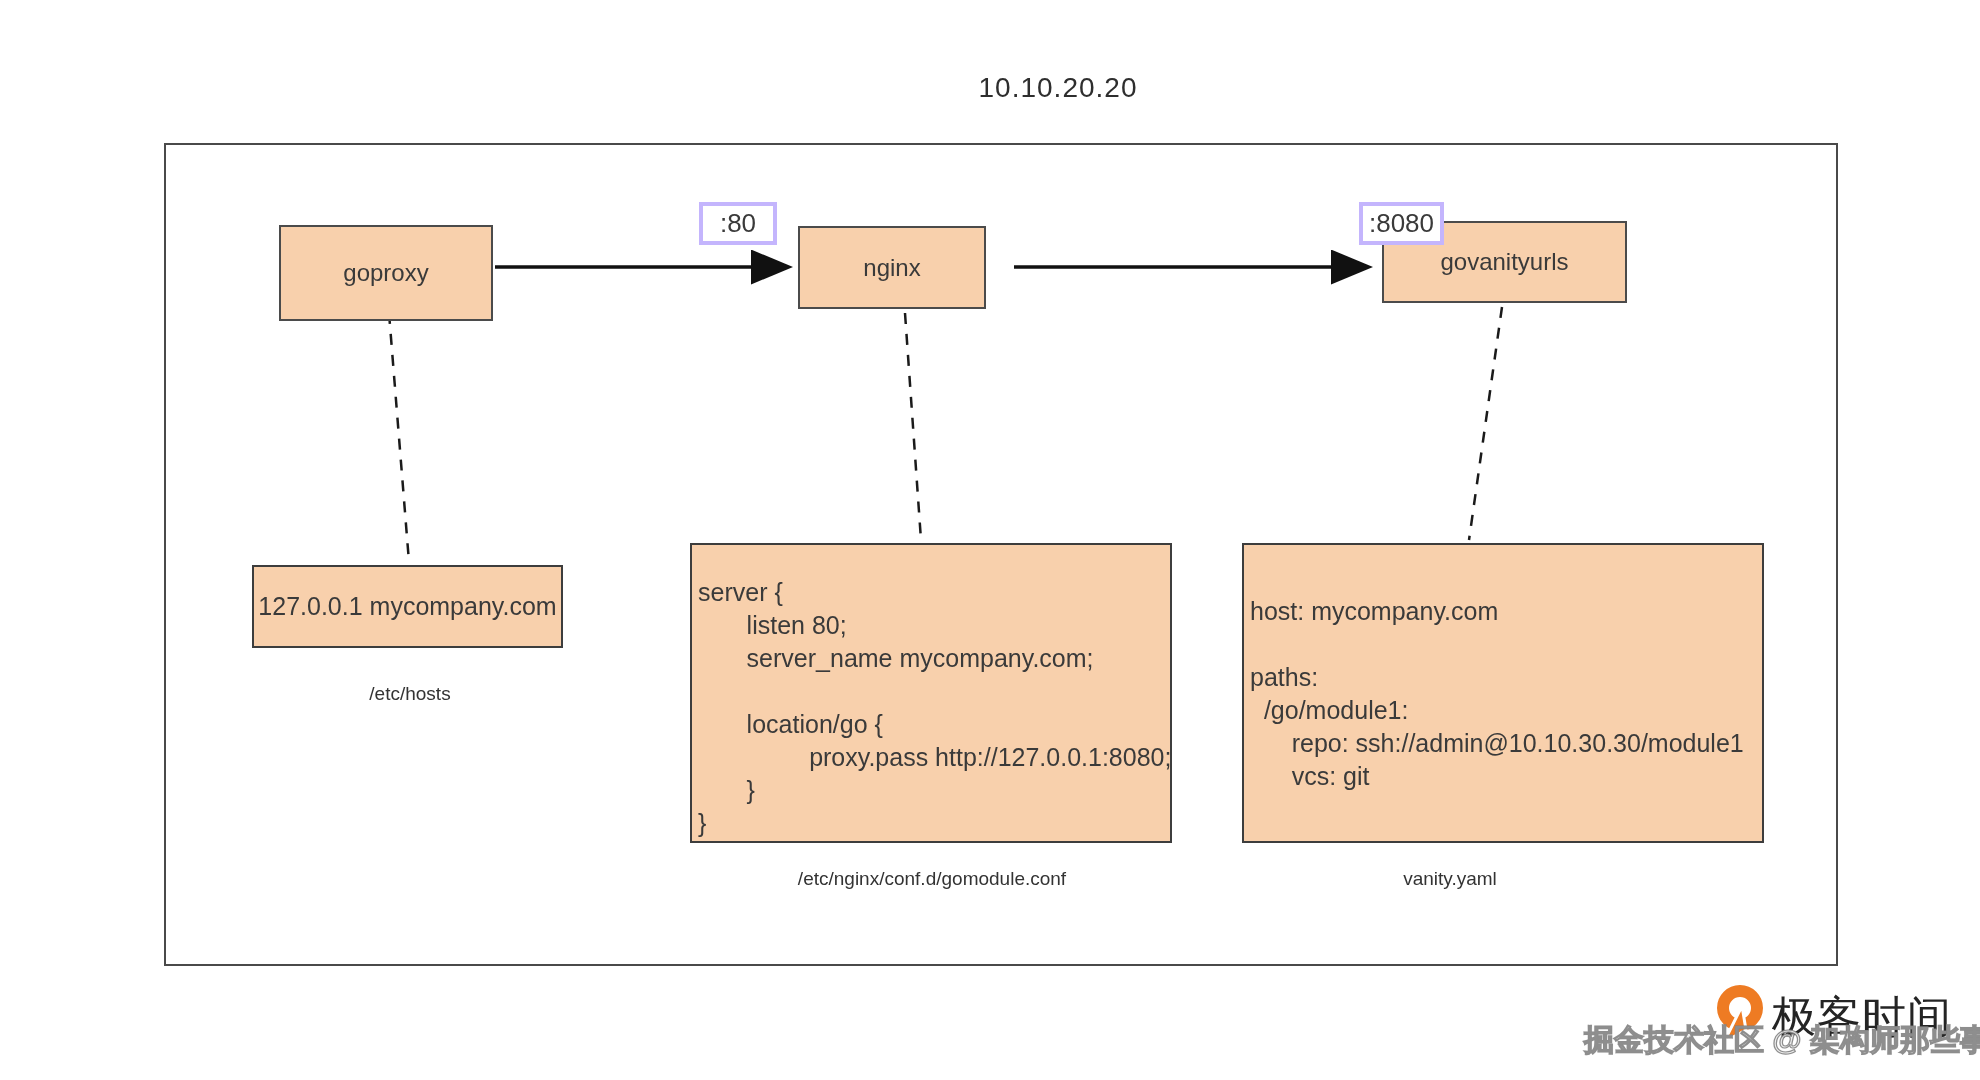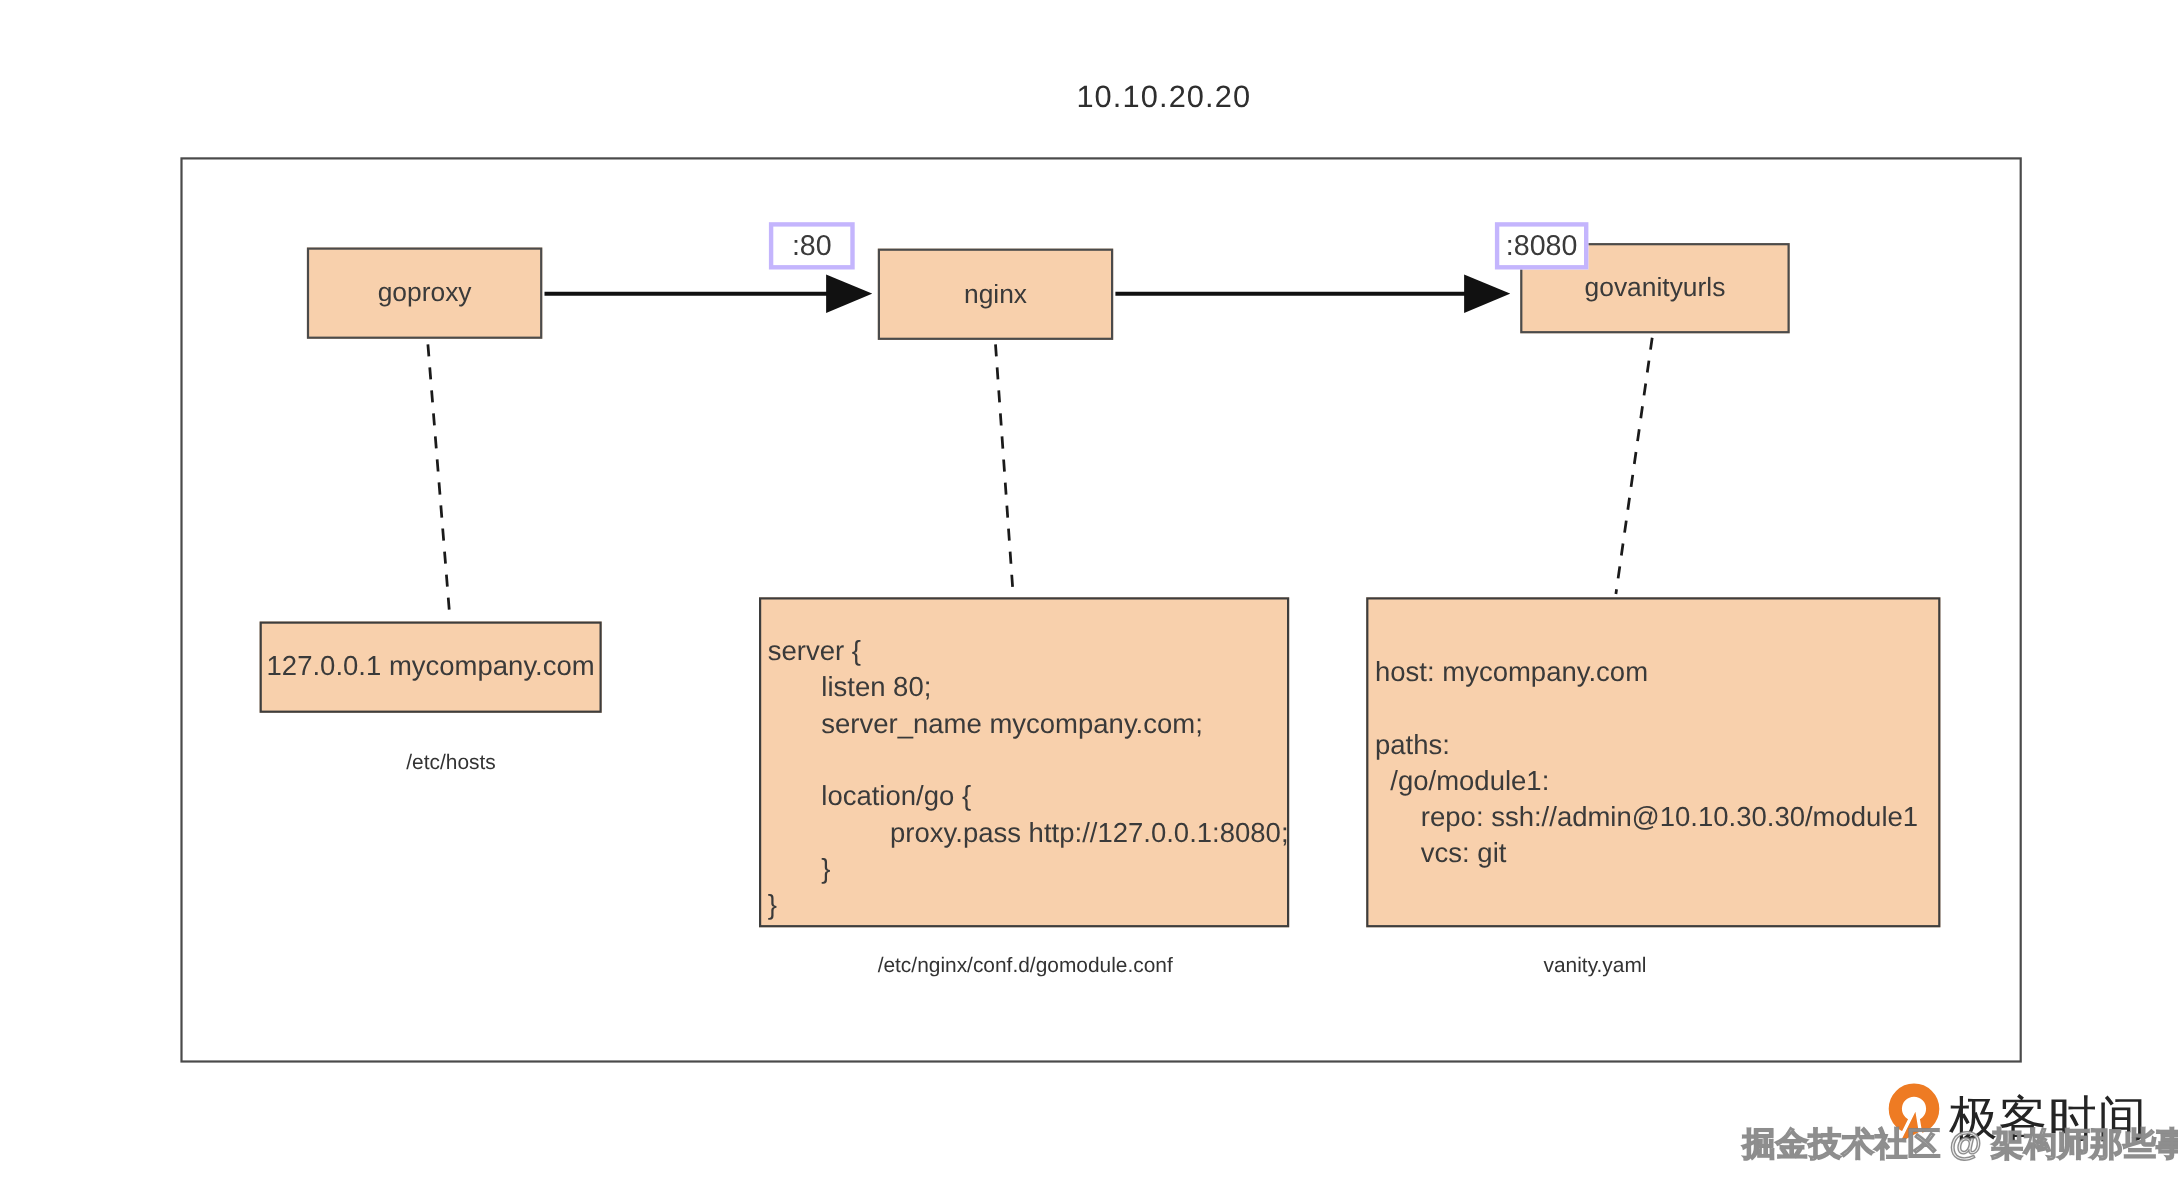--- a/index.html
+++ b/index.html
@@ -17,38 +17,38 @@
   .frame {
     left:164px; top:143px; width:1674px; height:823px;
     border:2px solid #4a4a4a; background:#ffffff;
   }
 
   .node {
     background:#f8d0ac; border:2px solid #4b4b4b;
     display:flex; align-items:center; justify-content:center;
     font-size:24px; color:#3a3a3a; white-space:nowrap;
   }
-  .node-goproxy      { left:279px;  top:225px; width:214px; height:83px; }
-  .node-nginx        { left:798px;  top:226px; width:214px; height:83px; }
+  .node-goproxy      { left:279px;  top:225px; width:214px; height:96px; }
+  .node-nginx        { left:798px;  top:226px; width:188px; height:83px; }
   .node-govanityurls { left:1382px; top:221px; width:245px; height:82px; }
 
   .port-badge {
     background:#ffffff; border:4px solid #c4b5fd;
     display:flex; align-items:center; justify-content:center;
     font-size:26px; color:#3a3a3a;
   }
   .port-80   { left:699px;  top:202px; width:78px; height:43px; }
   .port-8080 { left:1359px; top:202px; width:85px; height:43px; }
 
   .conn-svg { left:0; top:0; width:1980px; height:1080px; pointer-events:none; }
 
   .file-box {
     background:#f8d0ac; border:2px solid #3d3d3d;
   }
-  .hosts-box { left:236px; top:565px; width:311px; height:83px;
+  .hosts-box { left:252px; top:565px; width:311px; height:83px;
     display:flex; align-items:center; justify-content:center;
     font-size:25px; color:#3a3a3a; white-space:nowrap; }
 
   .conf-box  { left:690px;  top:543px; width:482px; height:300px; }
   .yaml-box  { left:1242px; top:543px; width:522px; height:300px; }
 
   .code {
     white-space:pre; font-family:"Liberation Sans","DejaVu Sans",sans-serif;
     font-size:25px; line-height:33px; color:#3a3a3a;
   }

